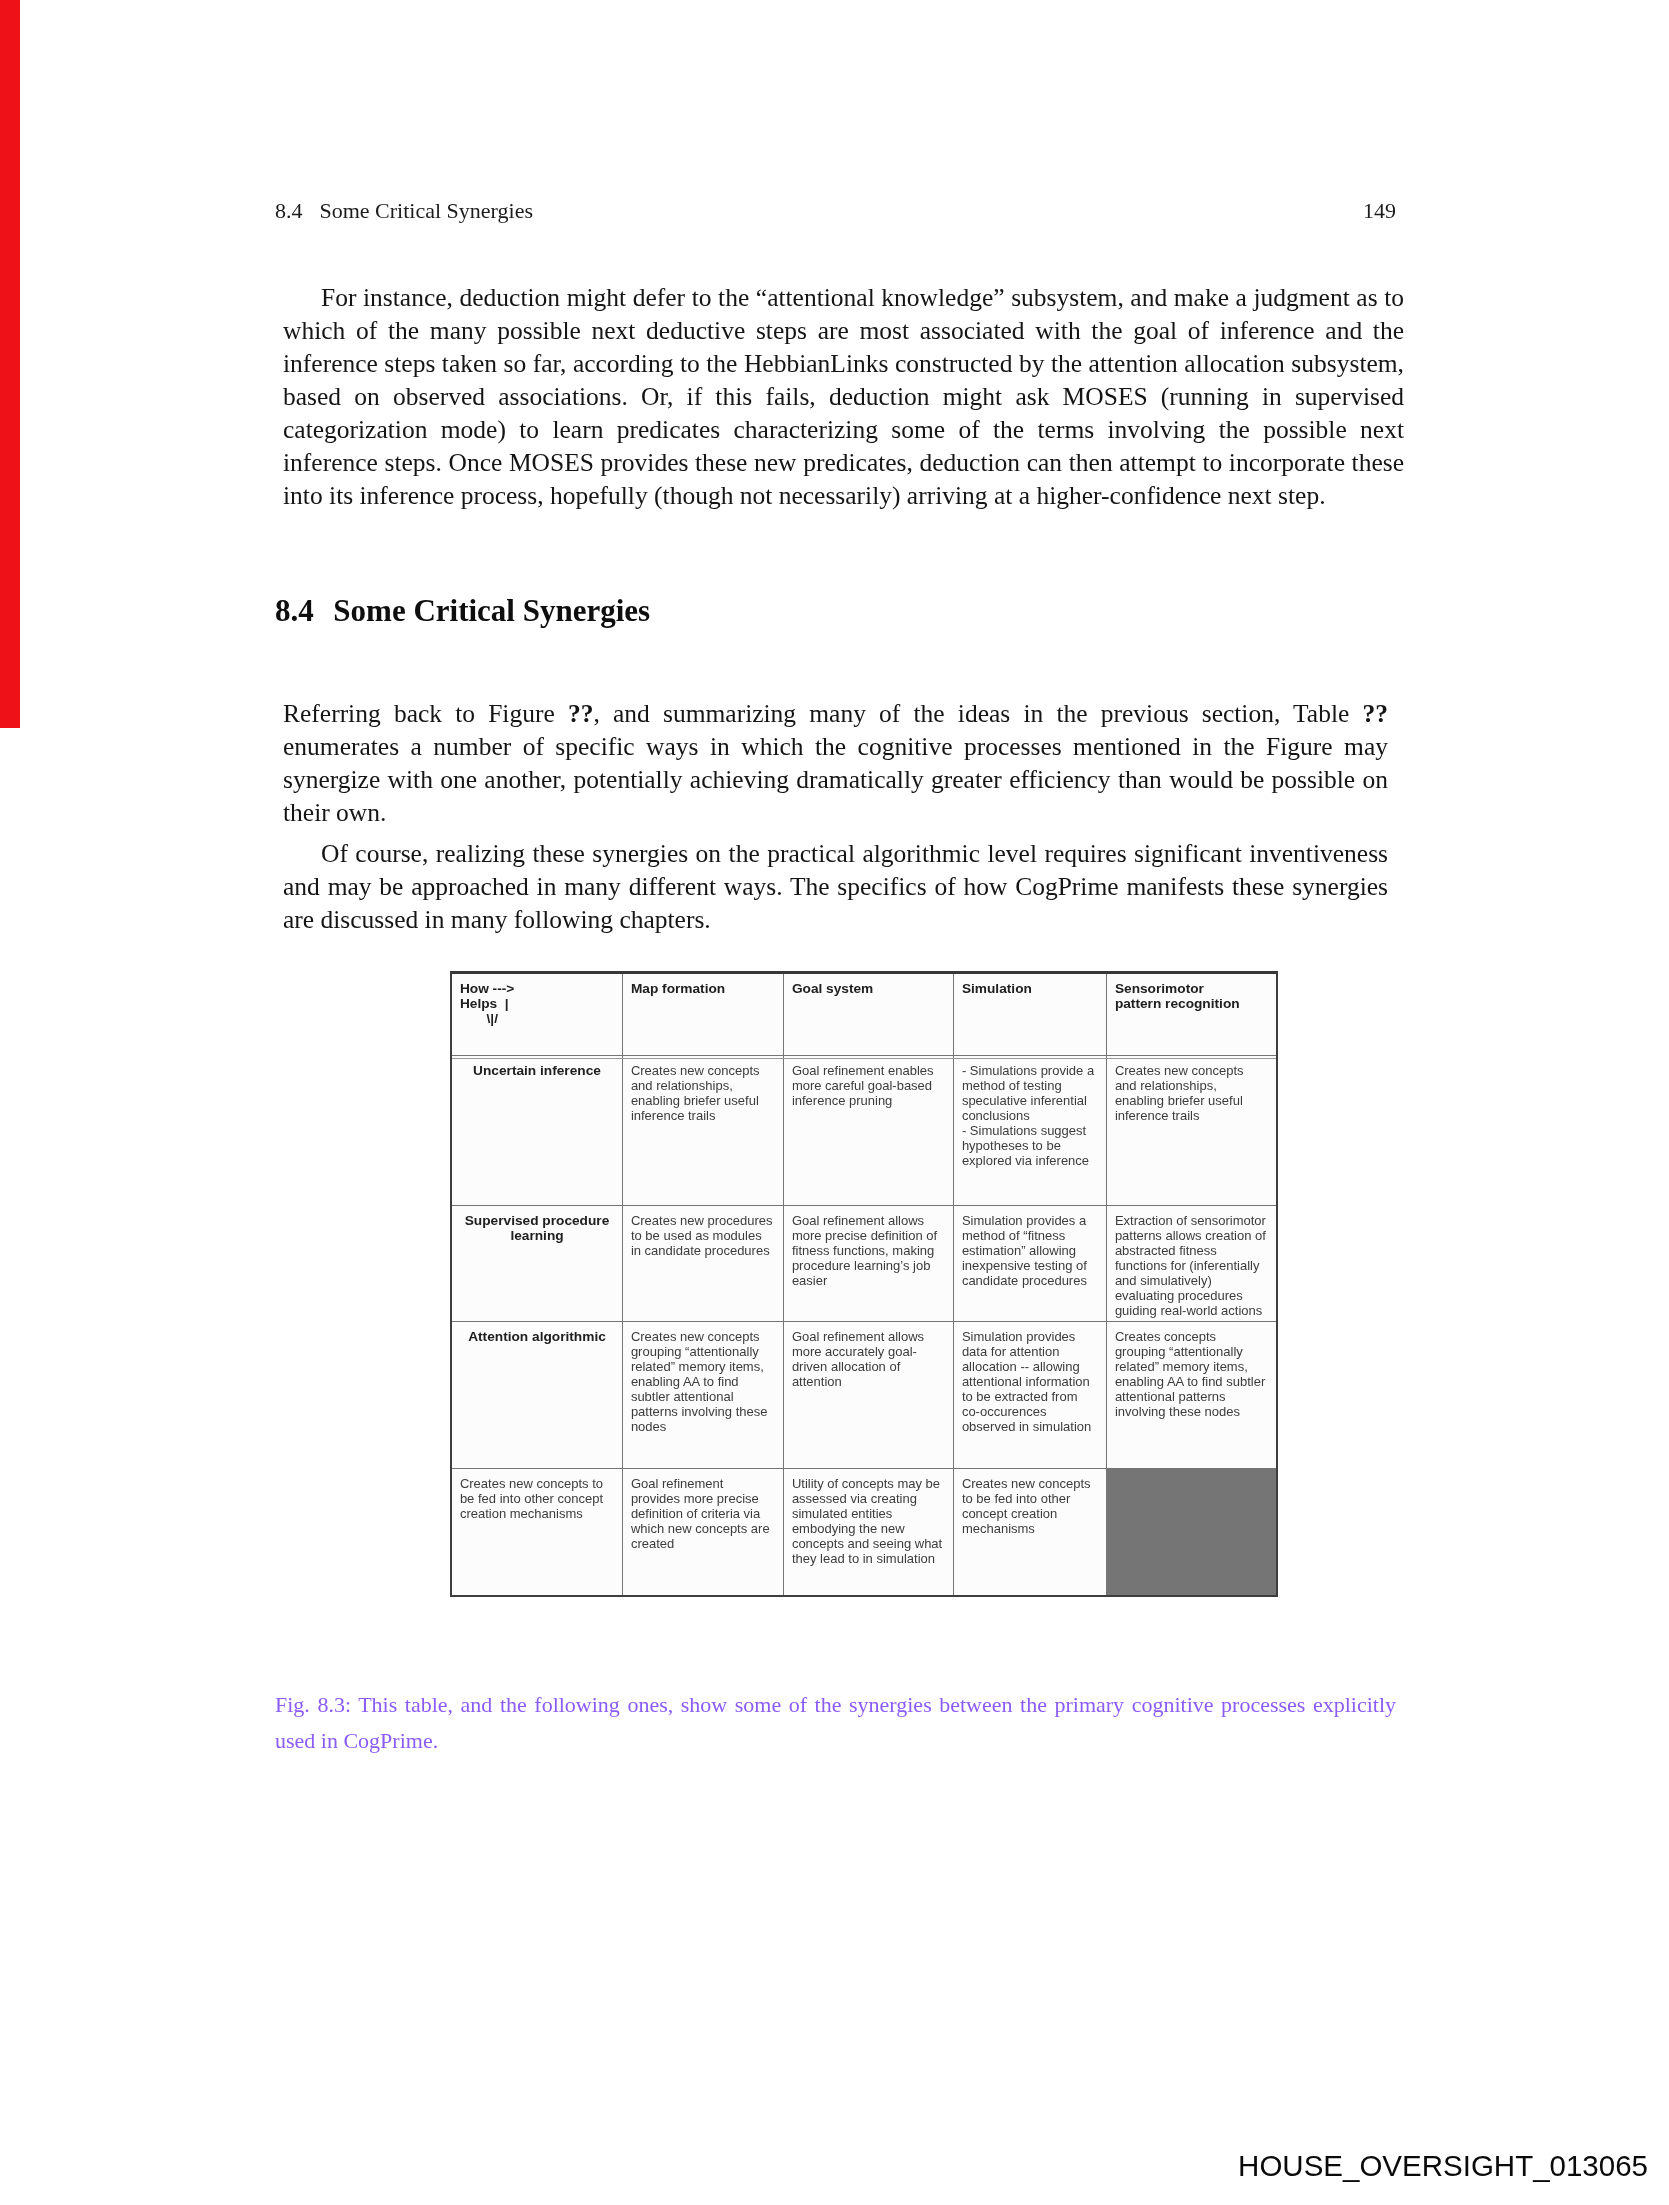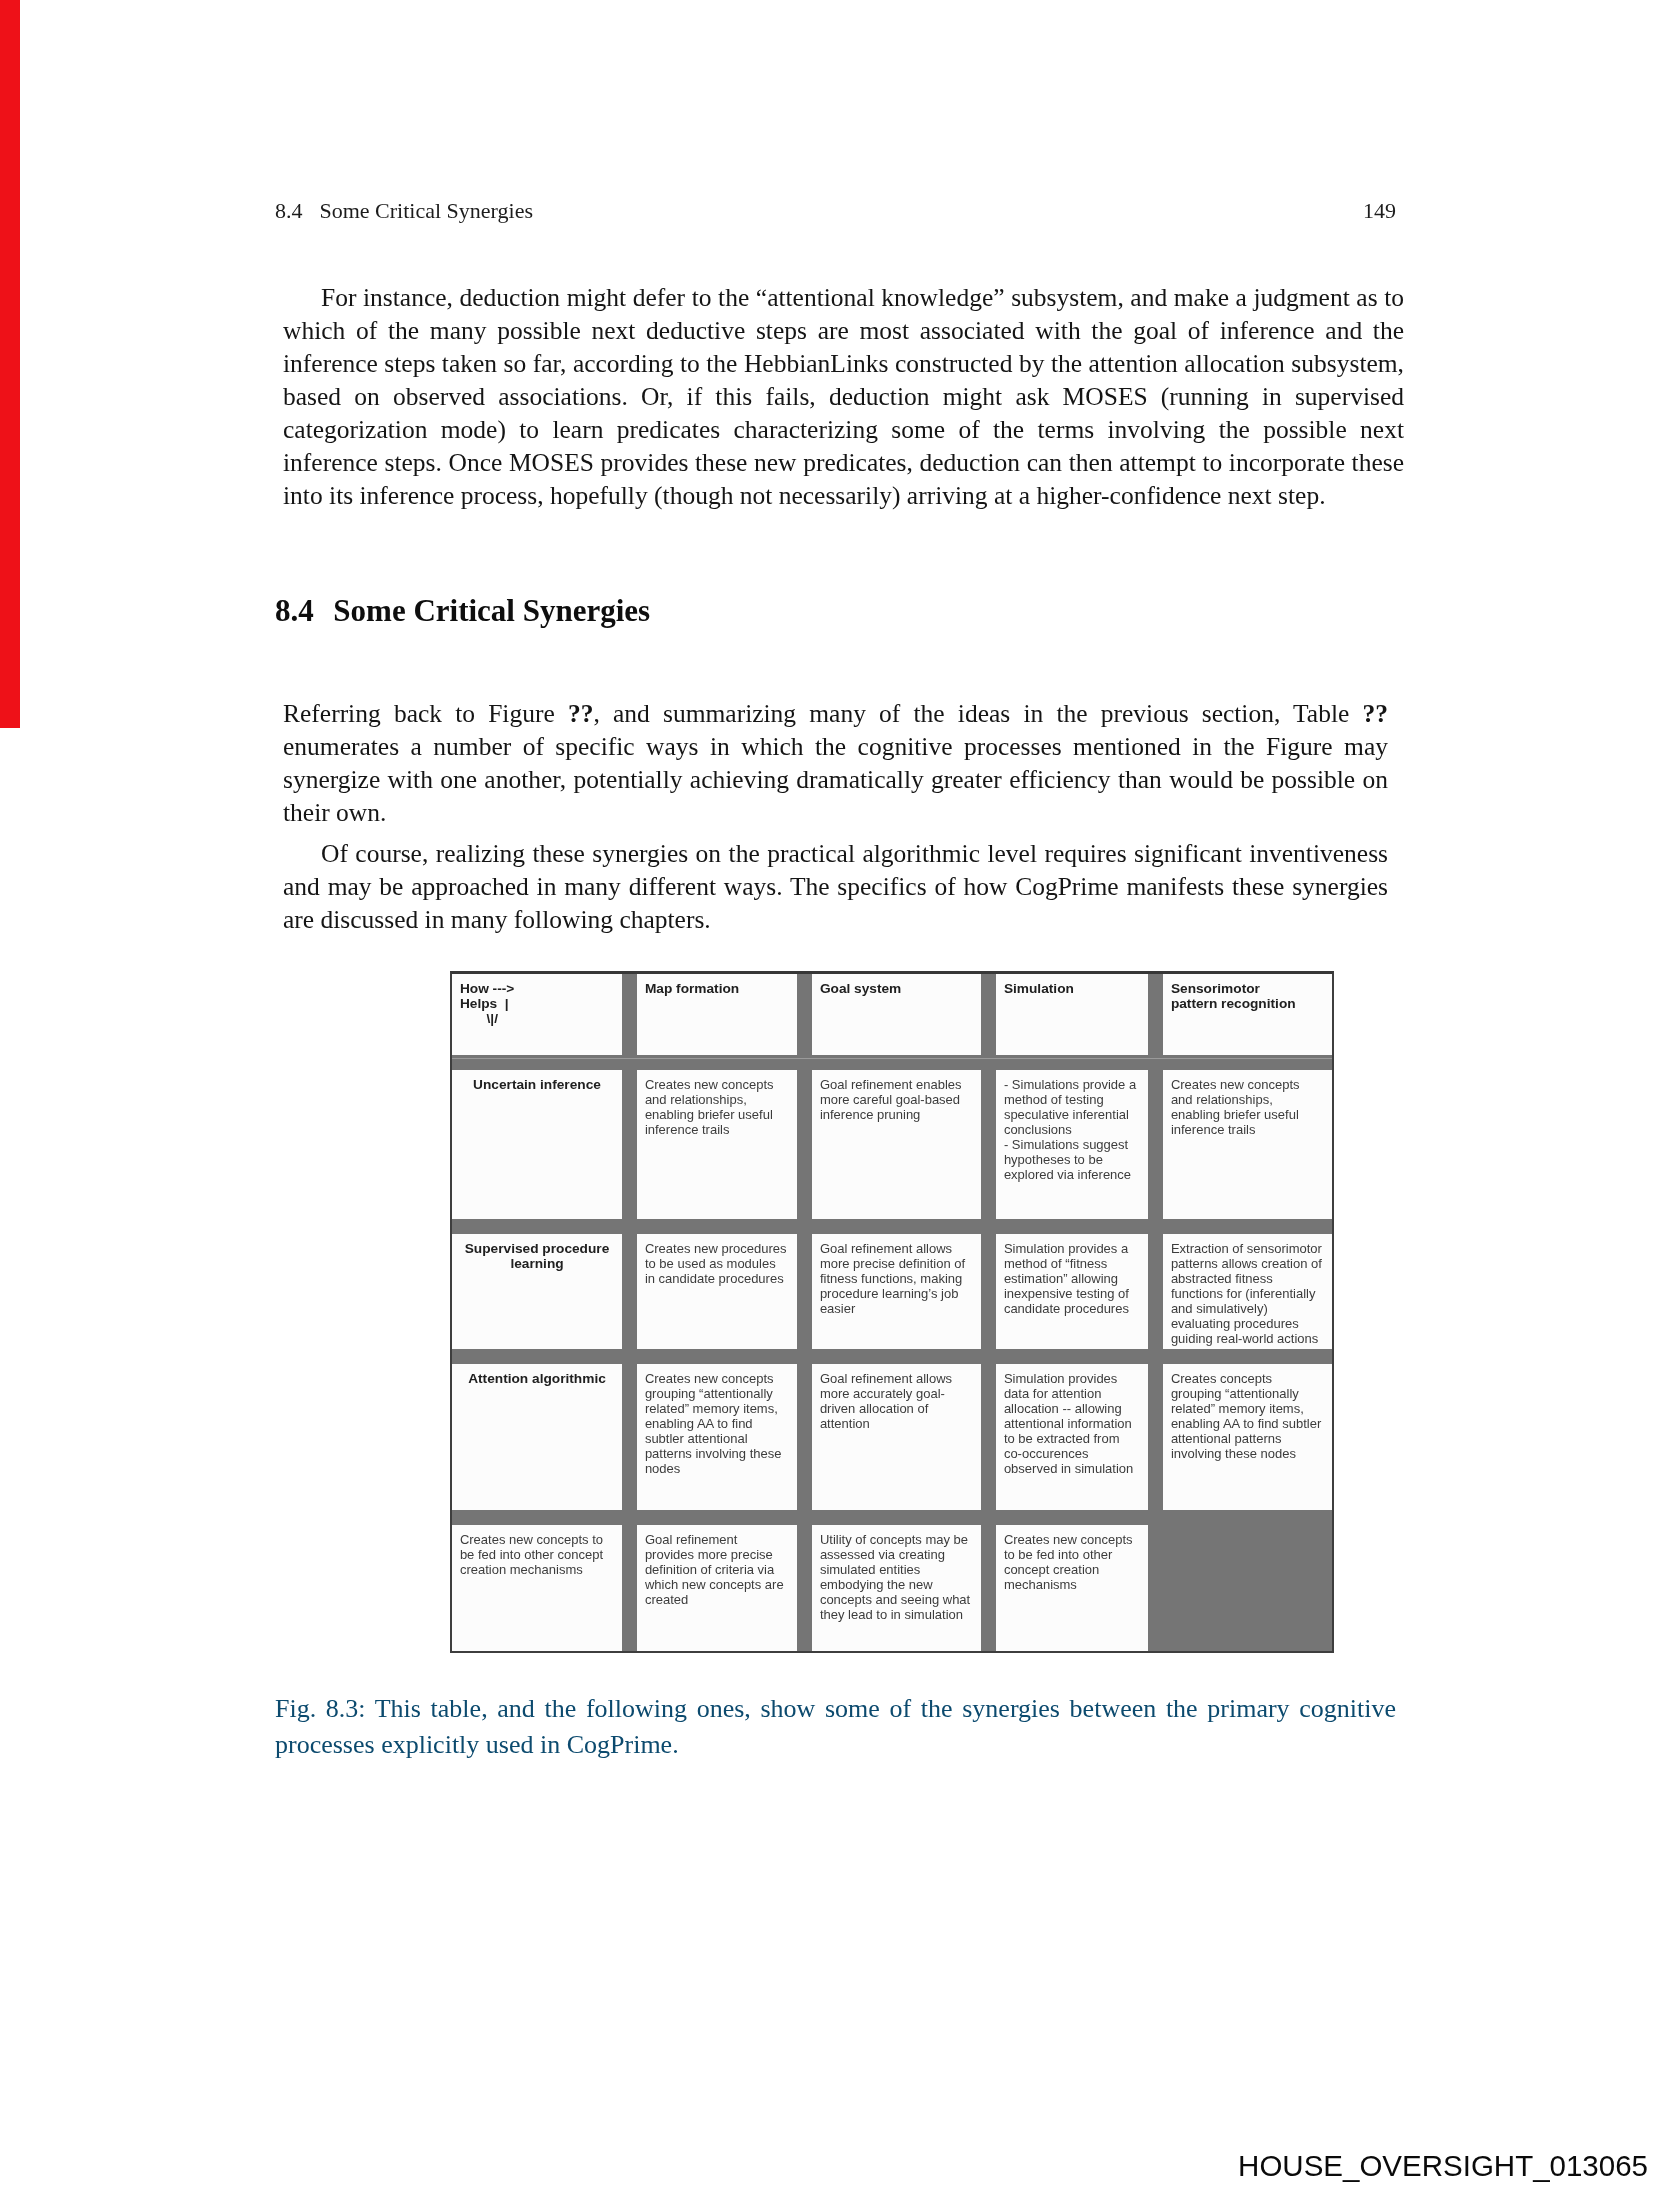--- a/index.html
+++ b/index.html
@@ -30,38 +30,38 @@
 
   .pblock { position:absolute; left:275px; top:689px; width:1121px; }
   .p3 { text-indent:38px; }
 
   
   .tbl {
     position:absolute; left:450px; top:971px;
     display:grid;
     grid-template-columns:170px 160px 169px 152px 169px;
     grid-template-rows:81px 149px 115px 146px 126px;
-    gap:15px; background:#757575;
+    gap:1px; background:#757575;
     border:2.6px solid #3e3e3e; border-top:3.9px solid #373737;
     font-family:"Liberation Sans", sans-serif;
     filter:blur(0.2px);
   }
   .cell {
     background:#fcfcfc; padding:6.5px 7.9px;
     font-size:13px; line-height:15px; color:#3c3c3c;
     white-space:pre-line; overflow:hidden;
   }
   .hcell { font-weight:bold; font-size:13.7px; color:#202020; }
   .lcell { font-weight:bold; font-size:13.7px; color:#202020; white-space:normal;text-align:center; }
   .corner { white-space:pre-wrap; }
   .dblrule { position:absolute; left:0; right:0; top:84px; height:1.3px; background:#9a9a9a; }
 
   .caption {
     position:absolute; left:275px; top:1665px; width:1121px;
-    font-size:26px; line-height:36px; text-align:justify; color:#0c4a6e;
+    font-size:22px; line-height:36px; text-align:justify; color:#8b5cf6;
   }
 
   .bates {
     position:absolute; top:2149px; right:21px;
     font-family:"Liberation Sans", sans-serif;
     font-size:29.5px; color:#0a0a0a;
   }
 </style>
 </head>
 <body>

